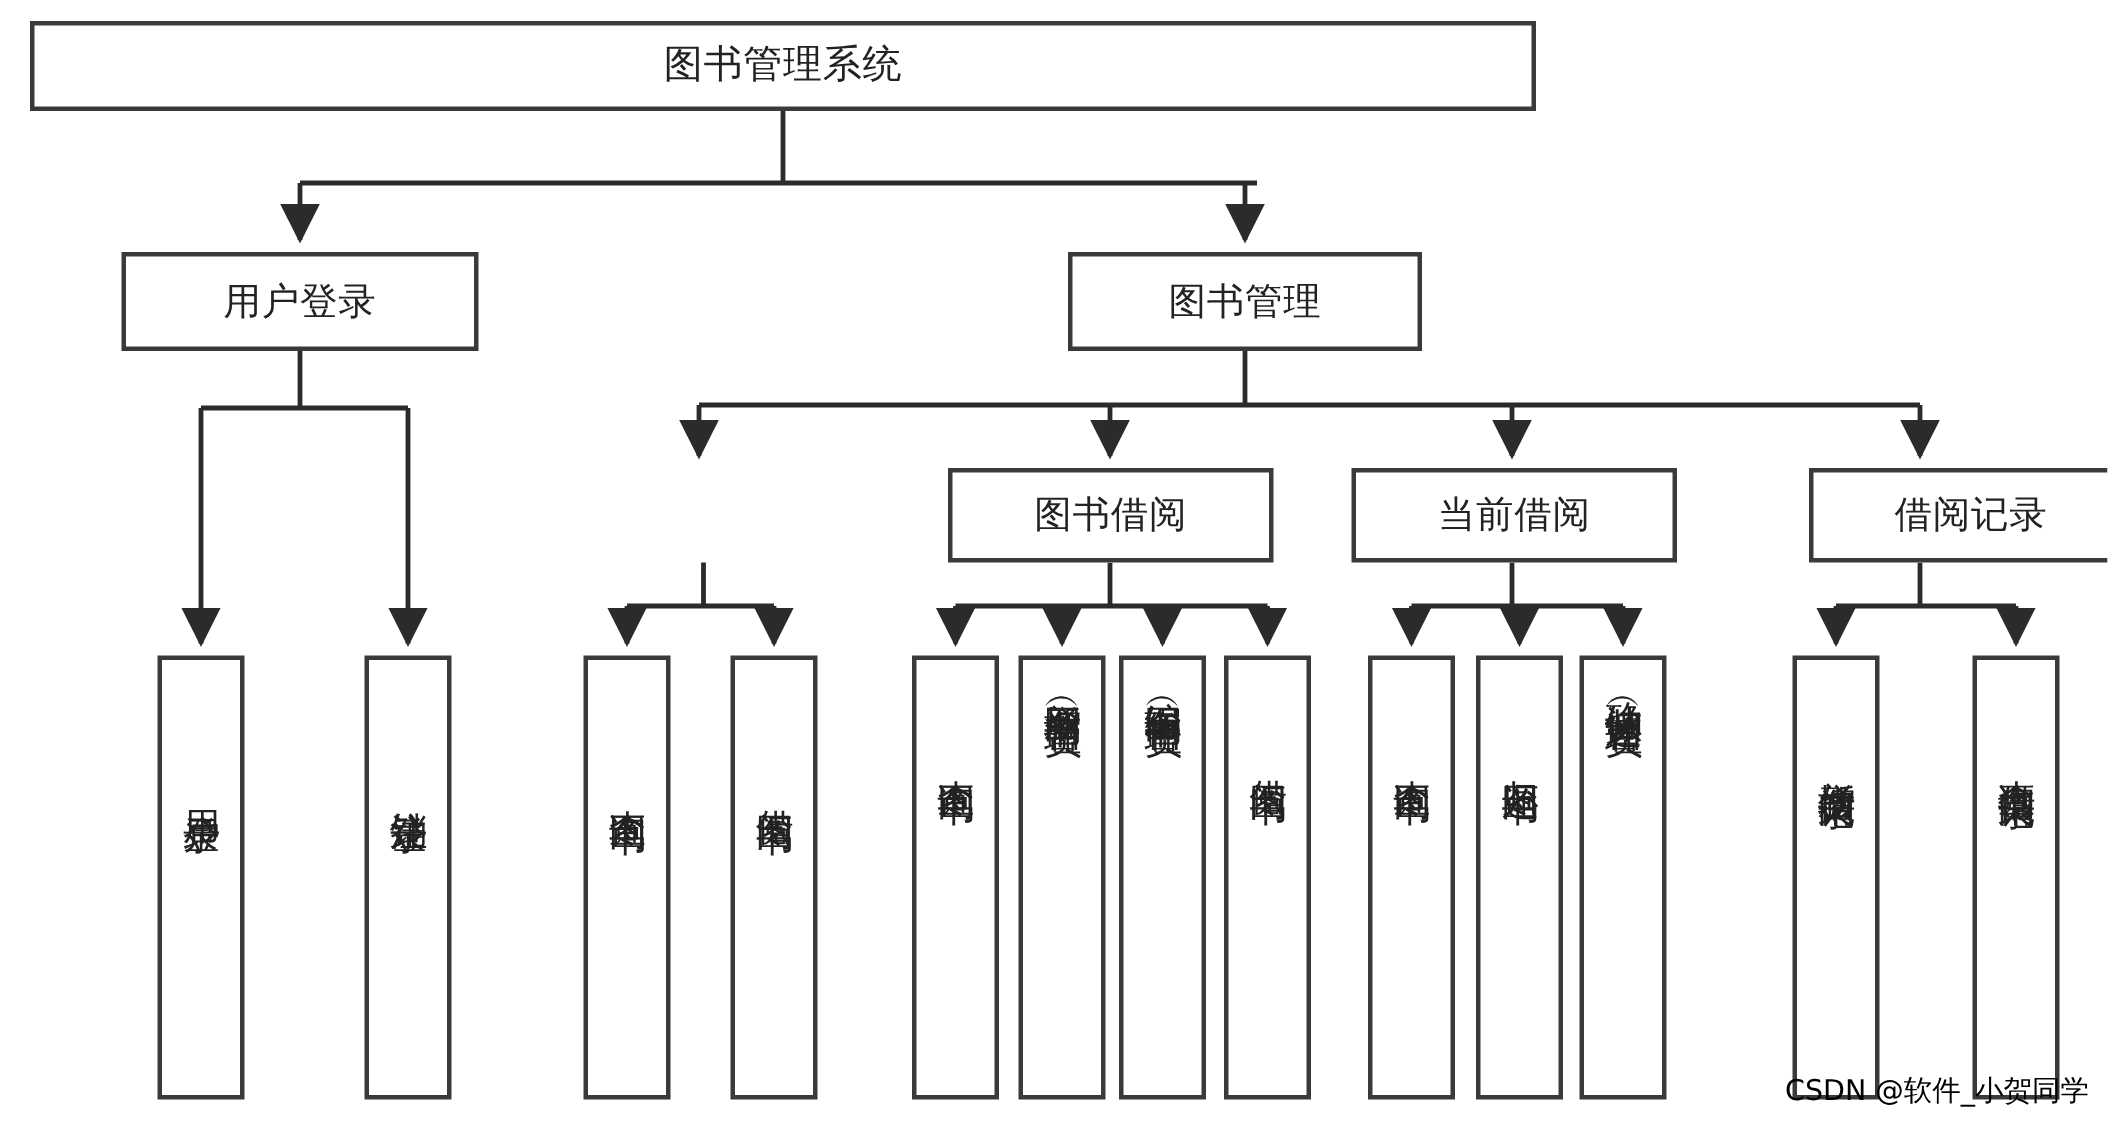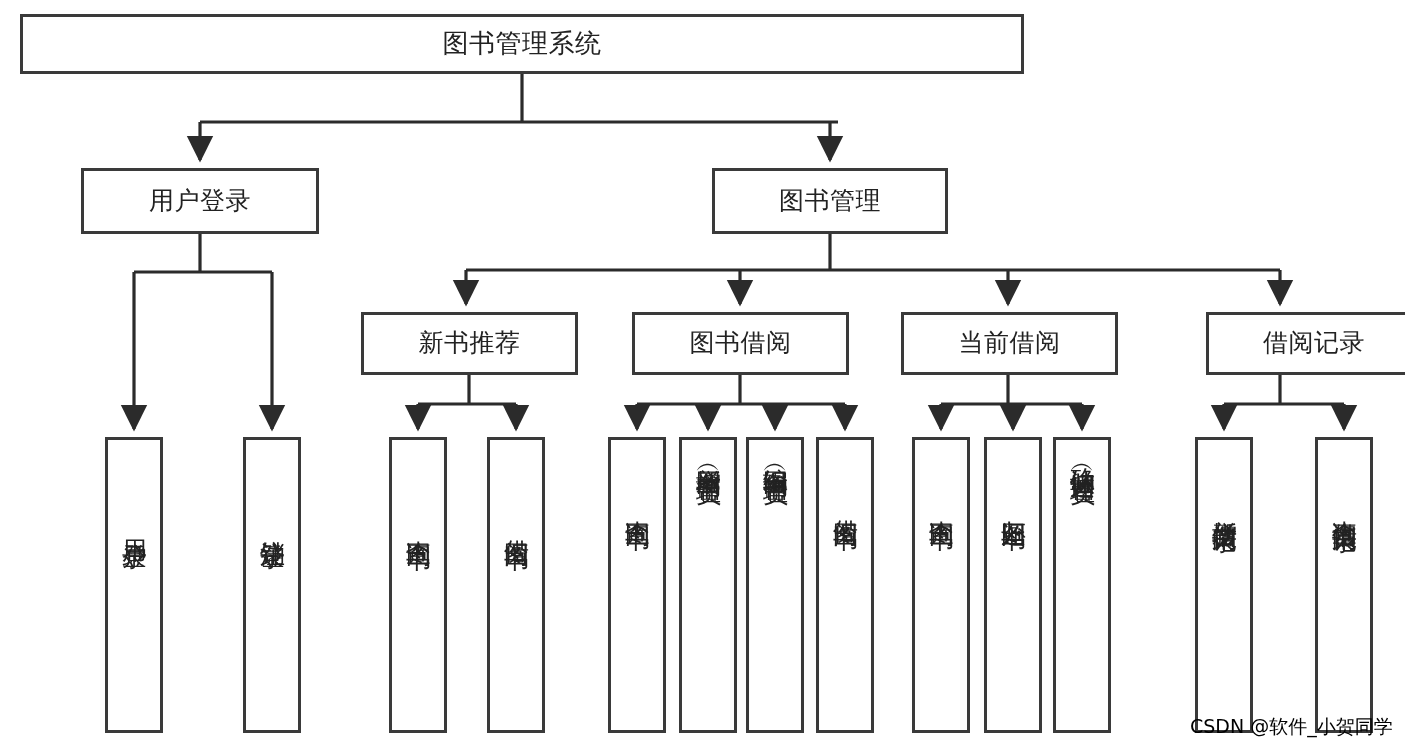--- a/index.html
+++ b/index.html
@@ -153,23 +153,20 @@
     <span class="lbl">图书管理系统</span>
   </div>
 
   <div class="node horiz" style="left: 81px; top: 168px; width: 238px; height: 66px; border-color: rgb(58, 58, 58); background: rgb(255, 255, 255); color: rgb(34, 34, 34);">
     <span class="lbl">用户登录</span>
   </div>
   <div class="node horiz" style="left: 712px; top: 168px; width: 236px; height: 66px; border-color: rgb(58, 58, 58); background: rgb(255, 255, 255); color: rgb(34, 34, 34); align-items: center;">
     <span class="lbl">图书管理</span>
   </div>
 
-  <div class="node horiz" style="left: 361px; top: 312px; width: 217px; height: 63px; border-color: rgb(58, 58, 58); background: rgb(255, 255, 255); color: rgb(34, 34, 34);">
-    <span class="lbl">新书推荐</span>
-  </div>
   <div class="node horiz" style="left: 632px; top: 312px; width: 217px; height: 63px; border-color: rgb(58, 58, 58); background: rgb(255, 255, 255); color: rgb(34, 34, 34);">
     <span class="lbl">图书借阅</span>
   </div>
   <div class="node horiz" style="left: 901px; top: 312px; width: 217px; height: 63px; border-color: rgb(58, 58, 58); background: rgb(255, 255, 255); color: rgb(34, 34, 34);">
     <span class="lbl">当前借阅</span>
   </div>
   <div class="node horiz" style="left: 1172px; top: 312px; width: 216px; height: 63px; border-color: rgb(58, 58, 58); background: rgb(255, 255, 255); color: rgb(34, 34, 34); margin-left: 34px;">
     <span class="lbl">借阅记录</span>
   </div>
 

